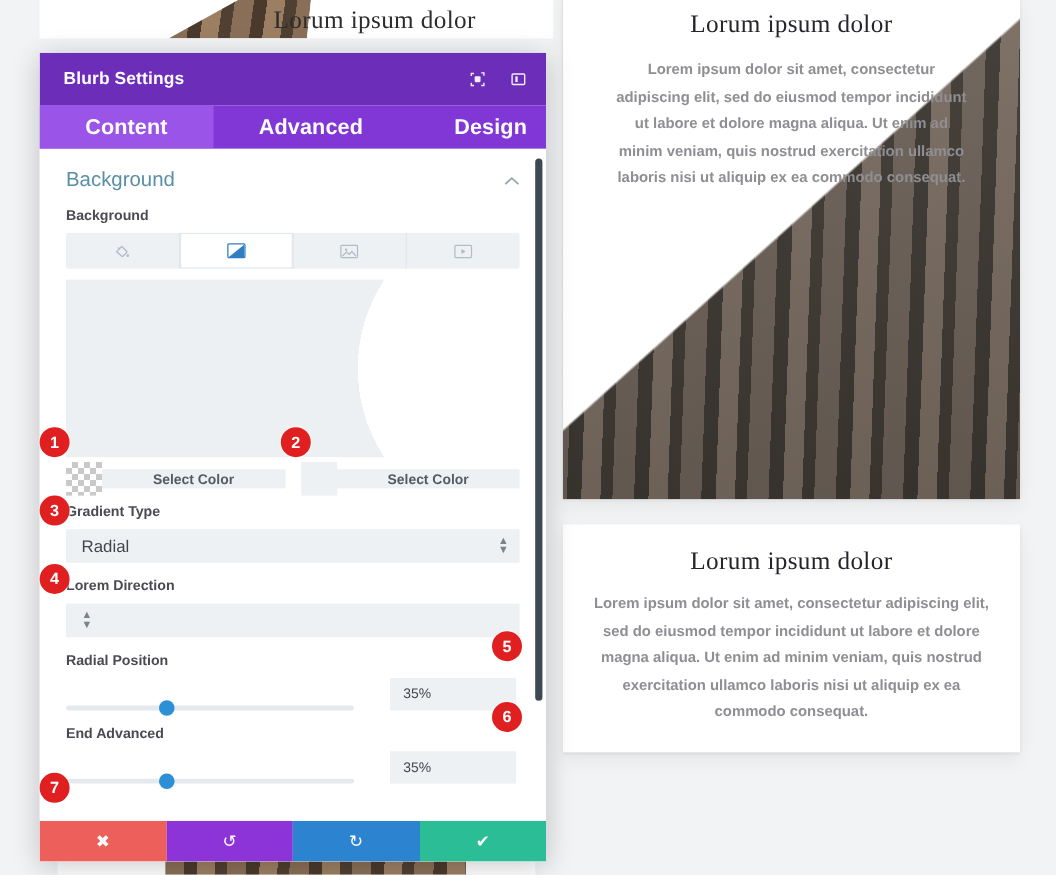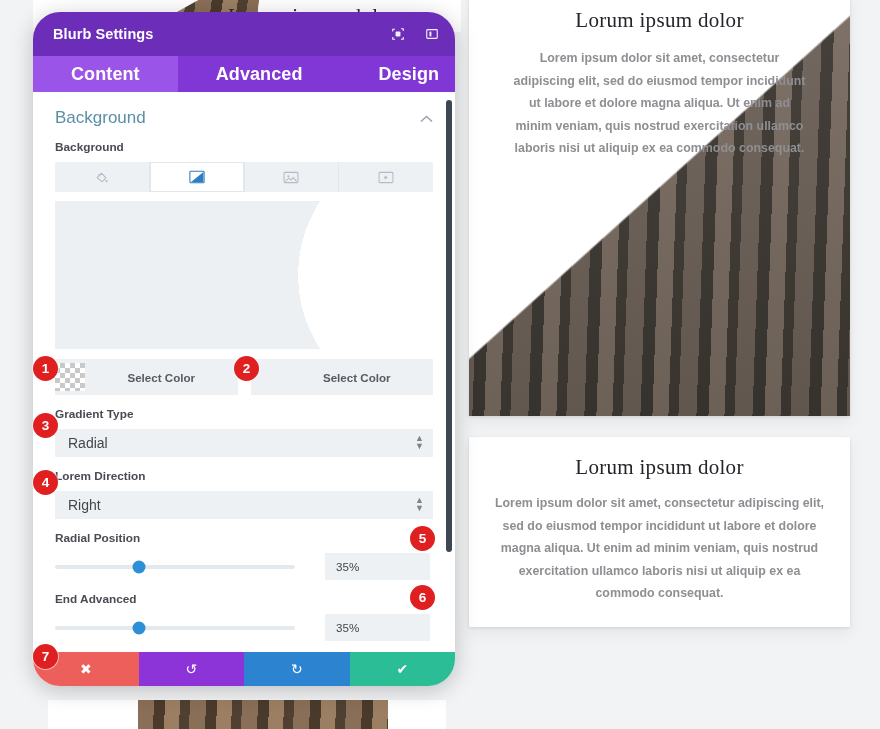--- a/index.html
+++ b/index.html
@@ -176,29 +176,28 @@
     padding: 18px 20px 22px 20px;
     text-align: center;
   }
 
   .preview-card-2 .preview-title { margin-bottom: 12px; }
 
   
   .modal {
     position: absolute;
     left: 33px;
-    top: 12px;
+    top: 44px;
     width: 422px;
     height: 674px;
     background: #ffffff;
     box-shadow: 0 4px 22px rgba(0,0,0,.22);
     display: flex;
     flex-direction: column;
     overflow: hidden;
-    border-radius: 27px;
   }
 
   .modal-header {
     height: 44px;
     background: #6c2eb9;
     display: flex;
     align-items: center;
     padding: 0 14px 0 20px;
     flex: none;
   }
@@ -324,21 +323,21 @@
     display: flex;
     align-items: center;
     margin: 10px 22px 0 22px;
     gap: 13px;
   }
 
   .color-cell {
     flex: 1;
     display: flex;
     align-items: center;
-    height: 36px;
+    height: 16px;
     background: #eef1f4;
   }
 
   .swatch {
     width: 30px;
     height: 28px;
     flex: none;
     background-image:
       linear-gradient(45deg, #c9c9c9 25%, transparent 25%),
       linear-gradient(-45deg, #c9c9c9 25%, transparent 25%),
@@ -383,21 +382,21 @@
   .select-arrows {
     font-size: 9px;
     color: #7b8289;
     line-height: .85;
     text-align: center;
   }
 
   
   .slider-row {
     display: flex;
-    align-items: center;
+    align-items: flex-end;
     margin: 0 22px;
     gap: 0;
   }
 
   .slider-track {
     position: relative;
     width: 240px;
     height: 4px;
     background: #e4e9ee;
     border-radius: 2px;
@@ -603,21 +602,20 @@
       <div class="field-label">Gradient Type</div>
       <div class="select-wrap">
         <div class="select-value">Radial</div>
         <div class="select-arrows">▲<br>▼</div>
       </div>
     </div>
 
     <div class="field-block">
       <div class="field-label">Lorem Direction</div>
       <div class="select-wrap">
-        <div class="select-value">Right</div>
         <div class="select-arrows">▲<br>▼</div>
       </div>
     </div>
 
     <div class="field-block">
       <div class="field-label">Radial Position</div>
       <div class="slider-row">
         <div class="slider-track">
           <div class="slider-handle" id="sp-handle" style="left: 35%;"></div>
         </div>

